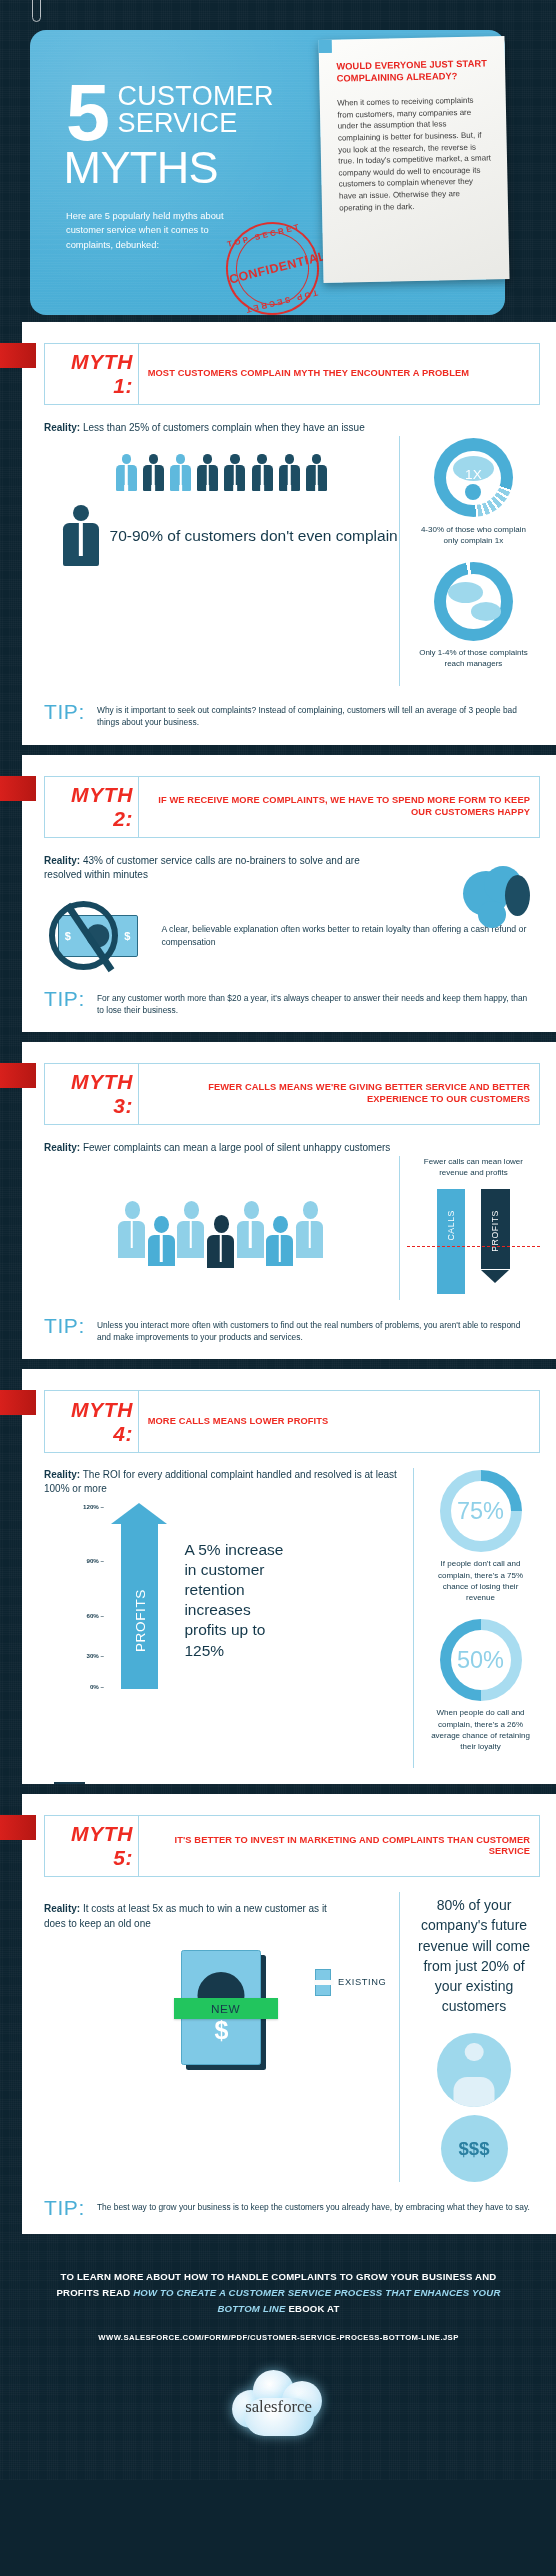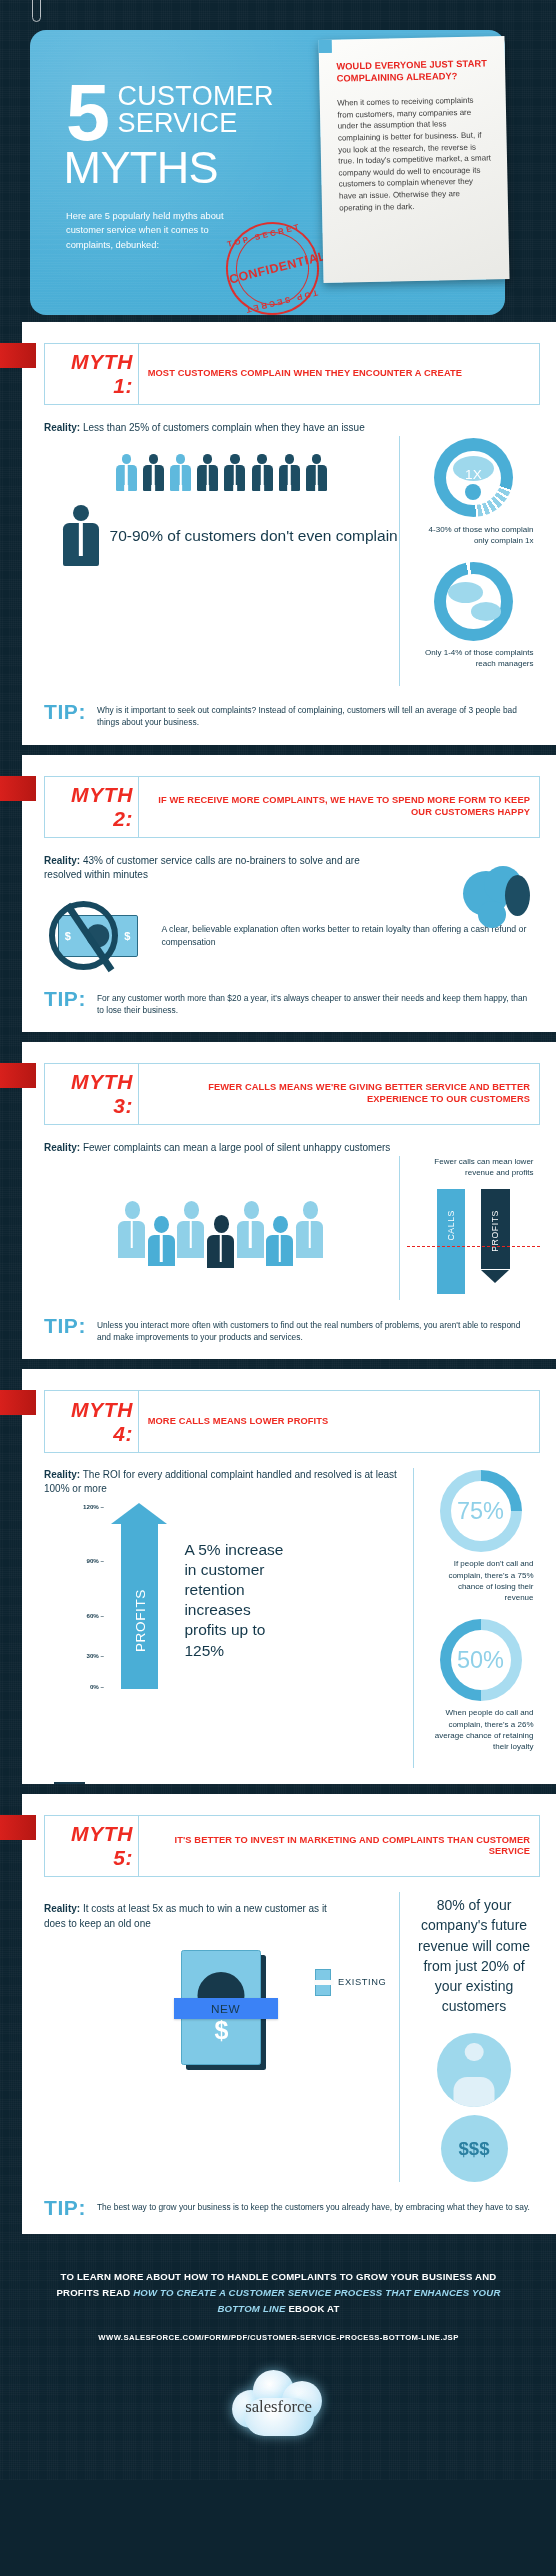--- a/index.html
+++ b/index.html
@@ -113,24 +113,24 @@
   }
   .myth-title {
     flex:1; padding: 7.4px 8.7px; color:#ee2b22; font-size: 9.3px; font-weight:700;
     line-height:1.26; display:flex; align-items:center; letter-spacing:0.1px;
   }
   .reality { margin: 16px 22px 0 22px; font-size: 10px; line-height:1.45; }
   .reality b { font-weight: 700; }
 
   .cols { display:flex; margin: 0 17.3px 0 22px; }
   .col-left { flex: 1 1 auto; }
-  .col-right { width: 141px; border-left: 0.6px solid #a9d8ea; padding: 0 6.2px 0 13.6px; text-align:right; }
+  .col-right { width: 141px; border-left: 0.6px solid #a9d8ea; padding: 0 6.2px 0 13.6px; text-align:center; }
 
   .tip { display:flex; align-items:flex-start; margin: 15px 22px 0 22px; }
-  .tip-word { color:#4aaed6; font-size: 21px; font-weight:700; line-height:1; width: 53px; flex:none; letter-spacing:0.6px;}
+  .tip-word { color:#4aaed6; font-size: 21px; font-weight:400; line-height:1; width: 53px; flex:none; letter-spacing:0.6px;}
   .tip-text { font-size: 8.4px; line-height:1.45; padding-top: 3.7px; }
 
   
   .people-row { display:flex; gap: 6.2px; justify-content:center; margin: 18.6px 0 0 0; }
   .person { width: 21px; }
   .person .head { width: 9.3px; height: 9.3px; border-radius:50%; margin: 0 auto 1.2px auto; }
   .person .body {
     width: 21px; height: 26px; border-radius: 4.3px 4.3px 1.2px 1.2px; position:relative;
   }
   .person .body::after{
@@ -219,21 +219,21 @@
   
   .m5 { display:flex; margin: 0 17.3px 0 22px; }
   .m5left { flex:1; position:relative; padding-top: 10px; }
   .newbill {
     width: 80px; height: 115px; background:#7fc9e6; border: 1.2px solid #53a9c9; border-radius:2.5px;
     margin: 0 auto; position:relative; box-shadow: 5px 5px 0 #17394b;
   }
   .newbill .c1 { position:absolute; left:50%; top: 21px; transform:translateX(-50%); width:47px;height:47px;border-radius:50%;background:#17394b;}
   .newbill .c2 { position:absolute; left:50%; bottom: 18.6px; transform:translateX(-50%); color:#fff; font-size: 25px; font-weight:700;}
   .newband {
-    position:absolute; left: -8.7px; top: 47px; width: 104px; height: 21px; background:#3b82f6;
+    position:absolute; left: -8.7px; top: 47px; width: 104px; height: 21px; background:#22c55e;
     display:flex; align-items:center; justify-content:center; font-size: 11.8px; letter-spacing:0.6px; color:#17394b;
     box-shadow: 0 0.6px 1.9px rgba(0,0,0,.18);
   }
   .existwrap { position:absolute; right: 12.4px; top: 18.6px; display:flex; align-items:center; gap: 7.4px; }
   .smallbill { width: 16px; height: 27px; background:#7fc9e6; border:0.6px solid #53a9c9; position:relative; }
   .smallbill .sband{ position:absolute; left:-1.9px; top: 10px; width: 20px; height:5.6px; background:#fbfbfb;}
   .exist-label { font-size: 9.3px; letter-spacing:0.6px; }
   .m5right { width: 141px; border-left: 0.6px solid #a9d8ea; padding: 2.5px 5px 0 13.6px; text-align:center; }
   .avatar { width: 74px; height: 74px; border-radius:50%; background:#9ed8ec; margin: 16px auto 0 auto; position:relative; overflow:hidden;}
   .avatar .ah{ position:absolute; left:50%; top: 10px; transform:translateX(-50%); width: 18.6px;height:18.6px;border-radius:50%; background:#dff0f8;}
@@ -290,21 +290,21 @@
     <div class="memo">
       <div class="memo-title">WOULD EVERYONE JUST START COMPLAINING ALREADY?</div>
       <div class="memo-body">When it comes to receiving complaints from customers, many companies are under the assumption that less complaining is better for business. But, if you look at the research, the reverse is true. In today's competitive market, a smart company would do well to encourage its customers to complain whenever they have an issue. Otherwise they are operating in the dark.</div>
     </div>
   </div>
 
   <div class="myth-section">
     <div class="red-tab"></div>
     <div class="myth-head">
       <div class="myth-label">MYTH 1:</div>
-      <div class="myth-title">MOST CUSTOMERS COMPLAIN WHEN THEY ENCOUNTER A CREATE</div>
+      <div class="myth-title">MOST CUSTOMERS COMPLAIN MYTH THEY ENCOUNTER A PROBLEM</div>
     </div>
     <div class="reality">
       <b>Reality:</b><span> Less than 25% of customers complain when they have an issue</span>
     </div>
     <div class="cols">
       <div class="col-left">
         <div class="people-row">
           <div class="person">
               <div class="head" style="background:#5fb9dd"></div>
               <div class="body" style="background:#5fb9dd"></div>

